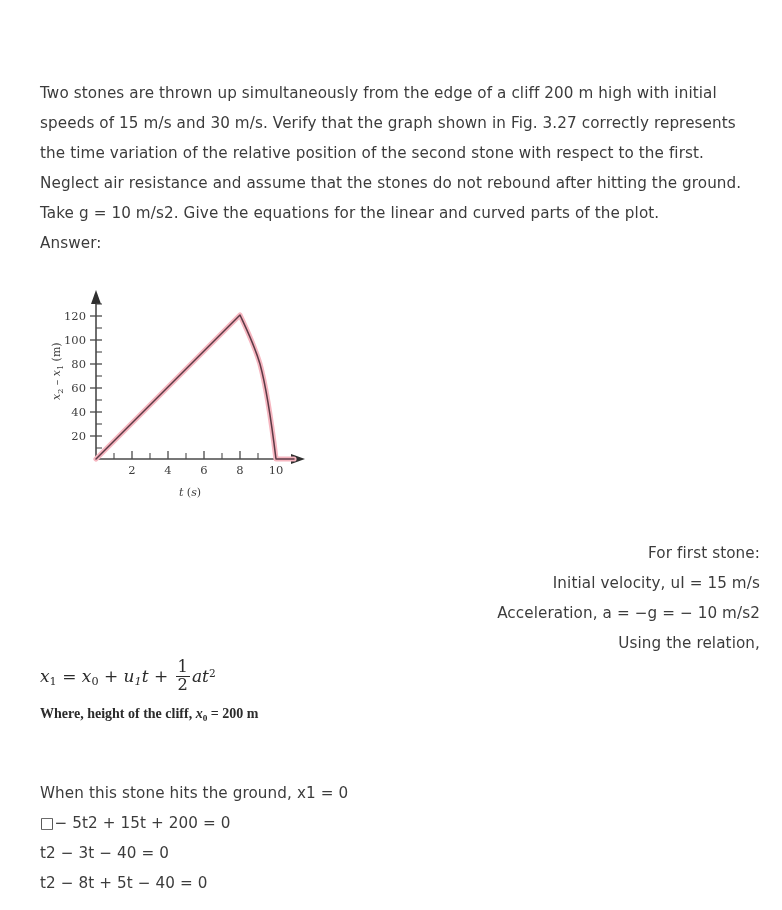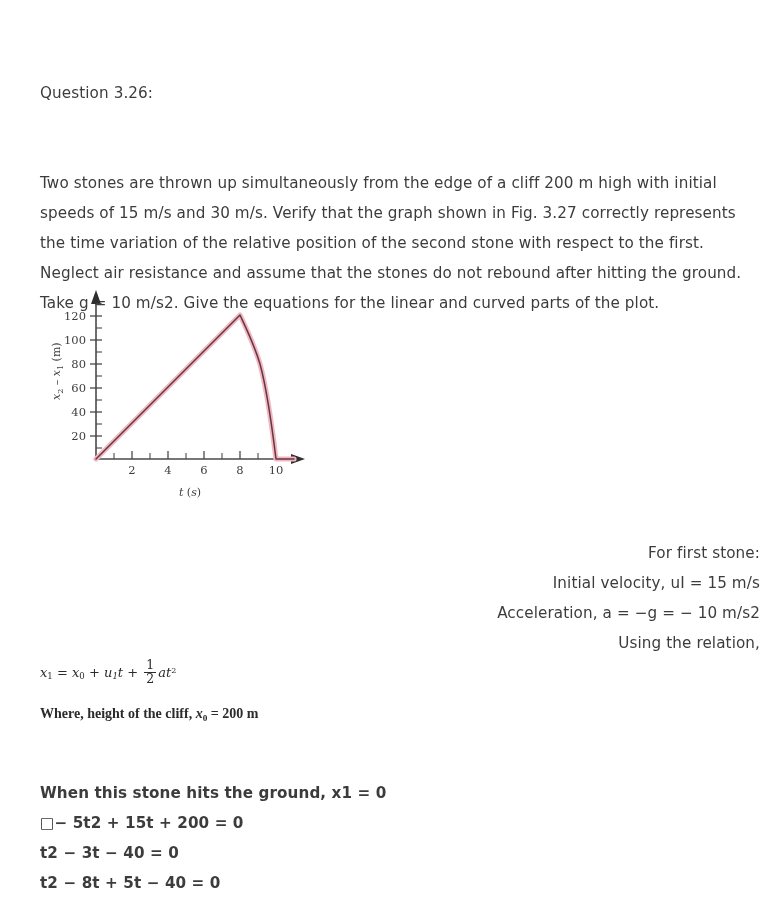--- a/index.html
+++ b/index.html
@@ -28,21 +28,21 @@
     width: 720px;
     font-size: 15.2px;
     line-height: 30px;
     color: #3c3c3c;
     letter-spacing: 0.1px;
     white-space: pre-wrap;
   }
   #question-block { top: 18px; }
   #answer-label   { top: 228px; }
   #after-graph    { top: 538px; text-align: right; }
-  #bottom-block   { top: 778px; font-weight: bold; }
+  #bottom-block   { top: 778px; }
 
   
   .figure {
     position: absolute;
     left: 40px;
     top: 282px;
     width: 300px;
     height: 230px;
   }
   .figure svg { display: block; }
@@ -78,21 +78,21 @@
   .axis-title-sub { font-size: 8px; font-style: normal; }
   .axis-title-unit { font-style: normal; }
 
   
   .math {
     position: absolute;
     left: 40px;
     font-family: "DejaVu Serif", serif;
     color: #2b2b2b;
   }
-  #eq-main { top: 660px; font-size: 13px; }
+  #eq-main { top: 660px; font-size: 17px; }
   #eq-where { top: 706px; font-size: 14px; font-weight: bold; font-family: Liberation Serif, serif; }
   #eq-one   { top: 742px; font-size: 17px; width: 700px; }
   .it { font-style: italic; }
   .sub { font-size: 0.66em; vertical-align: -0.28em; font-style: normal; }
   .sub-it { font-size: 0.66em; vertical-align: -0.28em; font-style: italic; }
   .sup { font-size: 0.62em; vertical-align: 0.52em; font-style: normal; }
   .frac {
     display: inline-block;
     vertical-align: middle;
     text-align: center;
@@ -106,24 +106,24 @@
   .frac .den { display: block; border-top: 1.2px solid #2b2b2b; padding: 0 2px; }
   .eqline { white-space: nowrap; }
   .ref-i { float: right; font-size: 15.5px; margin-right: 330px; }
 </style>
 </head>
 <body>
 
 <div class="page">
 
   <div class="body-text" id="question-block">
-    <div>Question 3.26:</div>
     <div>Two stones are thrown up simultaneously from the edge of a cliff 200 m high with initial speeds of 15 m/s and 30 m/s. Verify that the graph shown in Fig. 3.27 correctly represents the time variation of the relative position of the second stone with respect to the first. Neglect air resistance and assume that the stones do not rebound after hitting the ground. Take g = 10 m/s2. Give the equations for the linear and curved parts of the plot.</div>
   </div>
 
+  <div class="body-text" id="answer-label">Answer:</div>
 
   <div class="figure">
     <svg width="300" height="230" viewBox="0 0 300 230">
 
       <line class="axis-line" x1="56" y1="20" x2="56" y2="177"></line>
       <polygon class="arrow-head" points="56,8 51,22 61,22"></polygon>
 
       <line class="axis-line" x1="56" y1="177" x2="253" y2="177"></line>
       <polygon class="arrow-head" points="265,177 251,172 251,182"></polygon>
 

